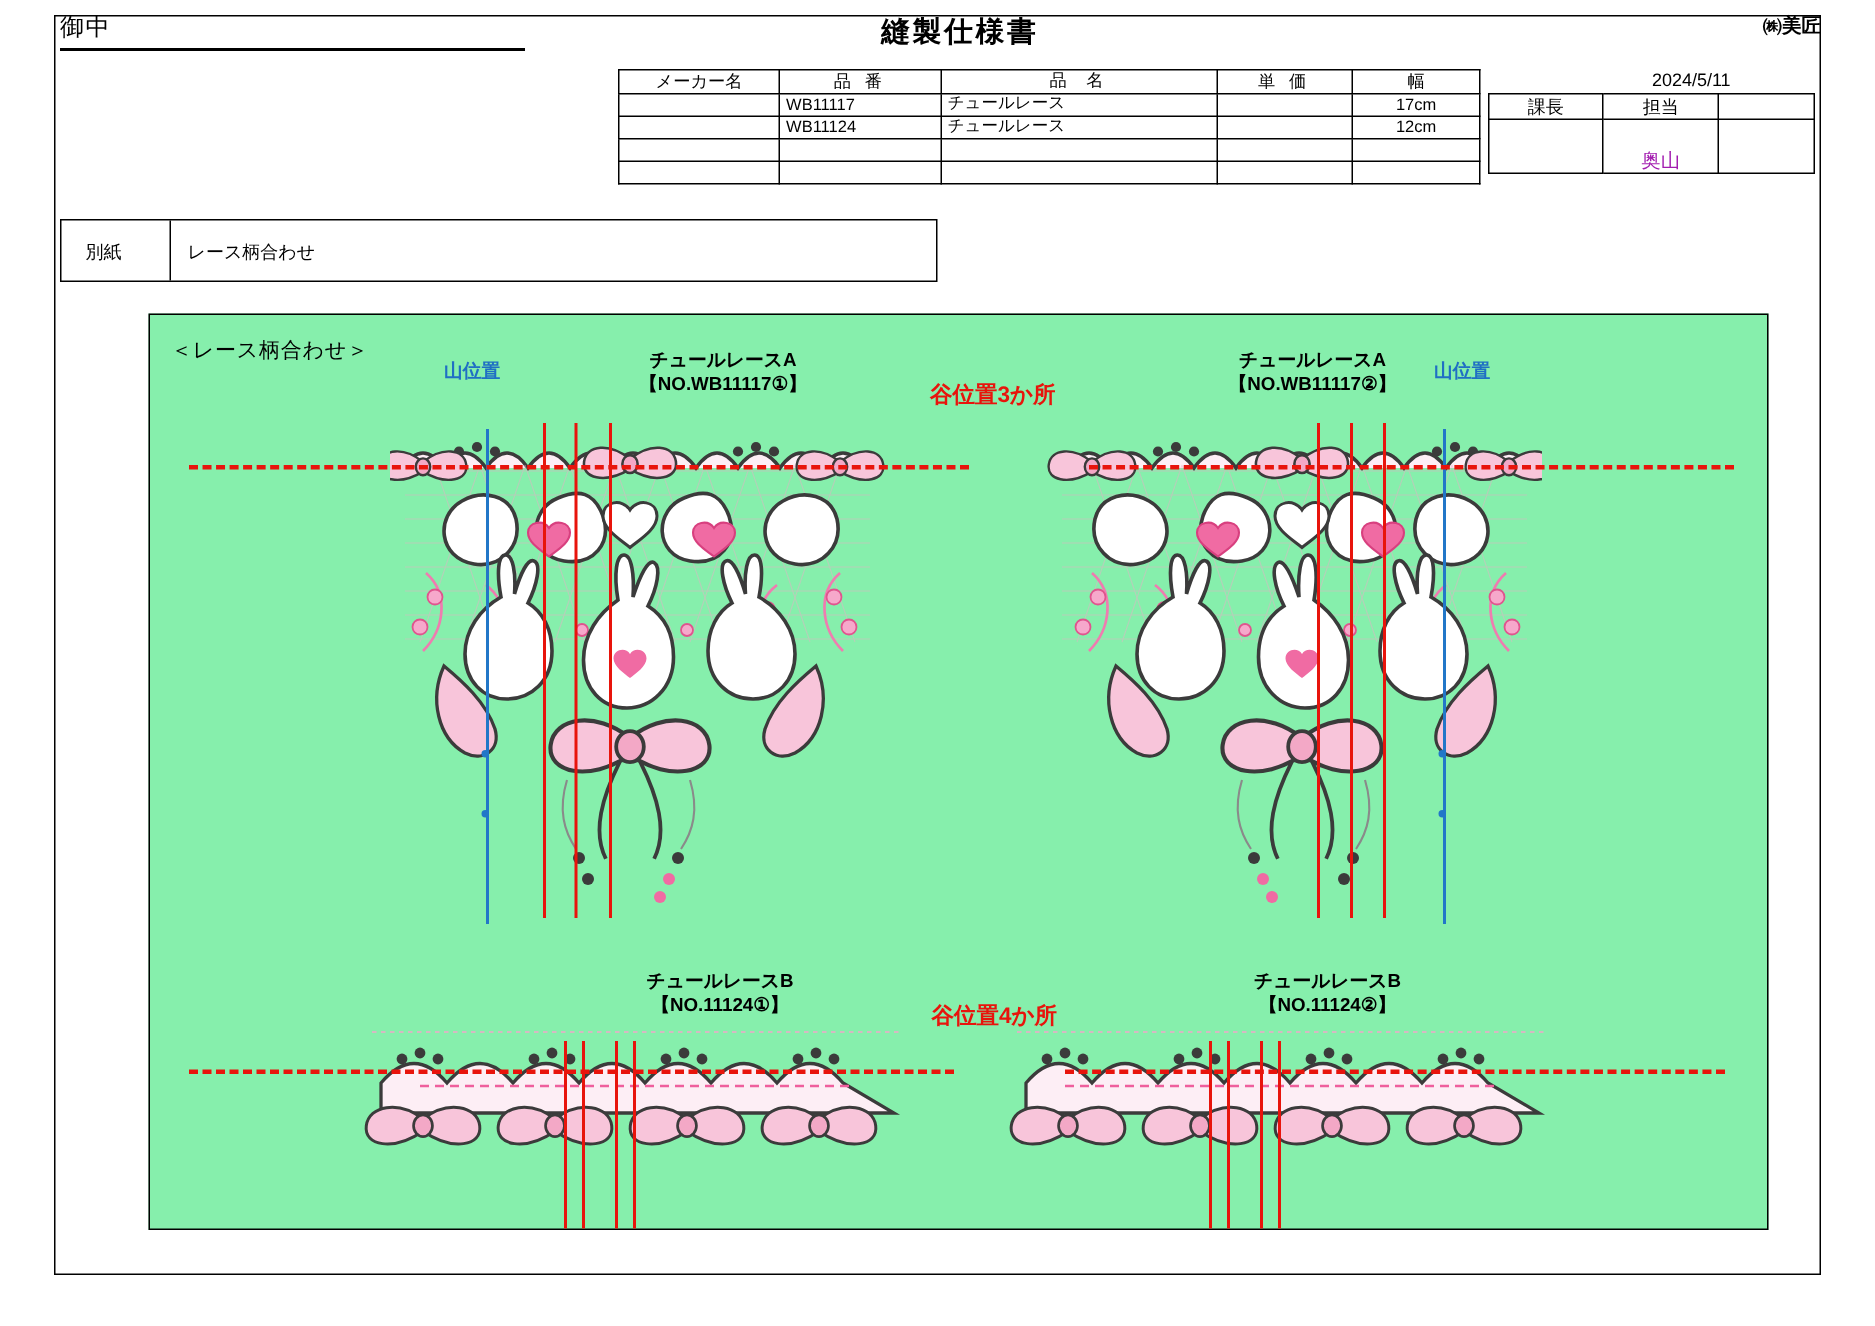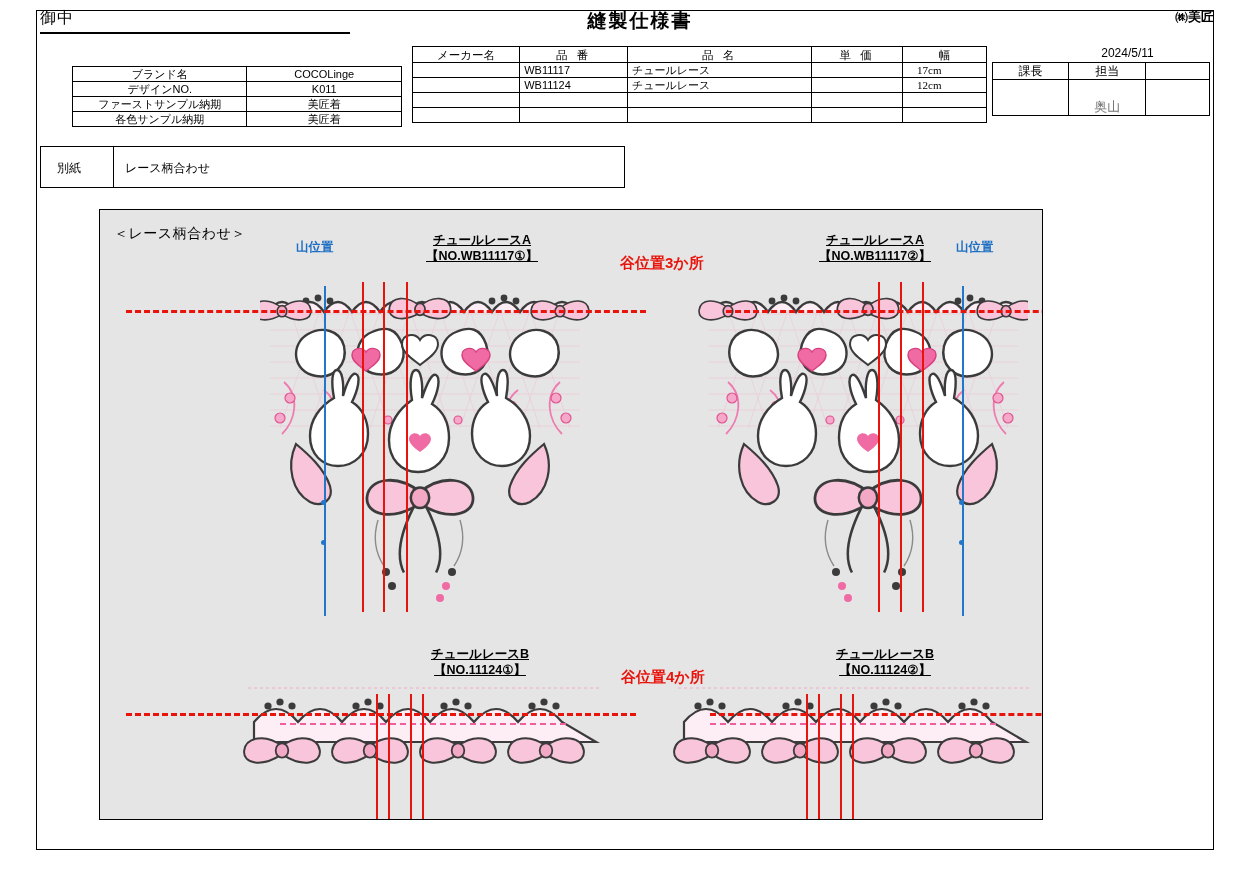--- a/index.html
+++ b/index.html
@@ -104,45 +104,45 @@
     text-align: center;
     height: 15px;
     font-size: 11.5px;
   }
   .items-table td {
     height: 14px;
     margin-left: 23px;
   }
   .items-table .c-maker { width: 92px; }
   .items-table .c-num   { width: 108px; }
-  .items-table .c-name  { width: 215px; }
+  .items-table .c-name  { width: 215px; font-family: Liberation Mono, monospace; }
   .items-table .c-price { width: 80px; }
   .items-table .c-width { width: 76px; }
   .items-table td.c-num, .items-table td.c-name { text-align: left; padding-left: 4px; }
-  .items-table td.c-width { text-align: left; font-family: Liberation Serif, serif; }
+  .items-table td.c-width { text-align: center; }
   .items-table .sp { letter-spacing: 3px; }
 
   
   .approval-table {
     position: absolute;
     left: 992px;
     top: 62px;
     width: 218px;
   }
   .approval-table td {
     text-align: center;
     width: 72px;
     height: 15px;
   }
   .approval-table td.hd { font-size: 12px; height: 16px; }
   .approval-table td.sig {
     height: 34px;
     vertical-align: bottom;
     padding-bottom: 1px;
-    color: #737373;
+    color: #a21caf;
     font-size: 13px;
   }
 
   
   .besshi {
     position: absolute;
     left: 40px;
     top: 146px;
     width: 585px;
     height: 42px;
@@ -182,42 +182,41 @@
     box-sizing: border-box;
     pointer-events: none;
   }
   
 
   
   .inner-frame {
     position: absolute;
     left: 99px;
     top: 209px;
-    width: 944px;
+    width: 1080px;
     height: 611px;
     border: 1px solid #000;
     box-sizing: border-box;
-    background: #e5e5e5;
+    background: #86efac;
     overflow: hidden;
   }
   .inner-title {
     position: absolute;
     left: 14px;
     top: 15px;
     font-size: 14px;
     letter-spacing: 0.5px;
   }
 
   .cap {
     position: absolute;
     text-align: center;
     font-size: 12.5px;
     line-height: 16px;
     font-weight: bold;
-    text-decoration: underline;
   }
   .cap .l2 { font-weight: bold; }
 
   .label-blue {
     position: absolute;
     color: #1f6fc4;
     font-size: 12.5px;
     font-weight: bold;
   }
   .label-red {
@@ -260,40 +259,20 @@
 
   <div class="onchu-wrap">
     <div class="onchu">御中</div>
     <div class="onchu-rule"></div>
   </div>
 
   <div class="doc-title">縫製仕様書</div>
   <div class="company">㈱美匠</div>
   <div class="doc-date">2024/5/11</div>
 
-  <table class="brand-table">
-    <tbody>
-        <tr>
-      <td class="lbl">ブランド名</td>
-      <td class="val">COCOLinge</td>
-    </tr>
-    <tr>
-      <td class="lbl">デザインNO.</td>
-      <td class="val">K011</td>
-    </tr>
-    <tr>
-      <td class="lbl">ファーストサンプル納期</td>
-      <td class="val">美匠着</td>
-    </tr>
-    <tr>
-      <td class="lbl">各色サンプル納期</td>
-      <td class="val">美匠着</td>
-    </tr>
-  </tbody>
-    </table>
 
   <table class="items-table">
     <tbody>
         <tr>
       <th class="c-maker">メーカー名</th>
       <th class="c-num sp">品 番</th>
       <th class="c-name sp">品 名</th>
       <th class="c-price sp">単 価</th>
       <th class="c-width">幅</th>
     </tr>

